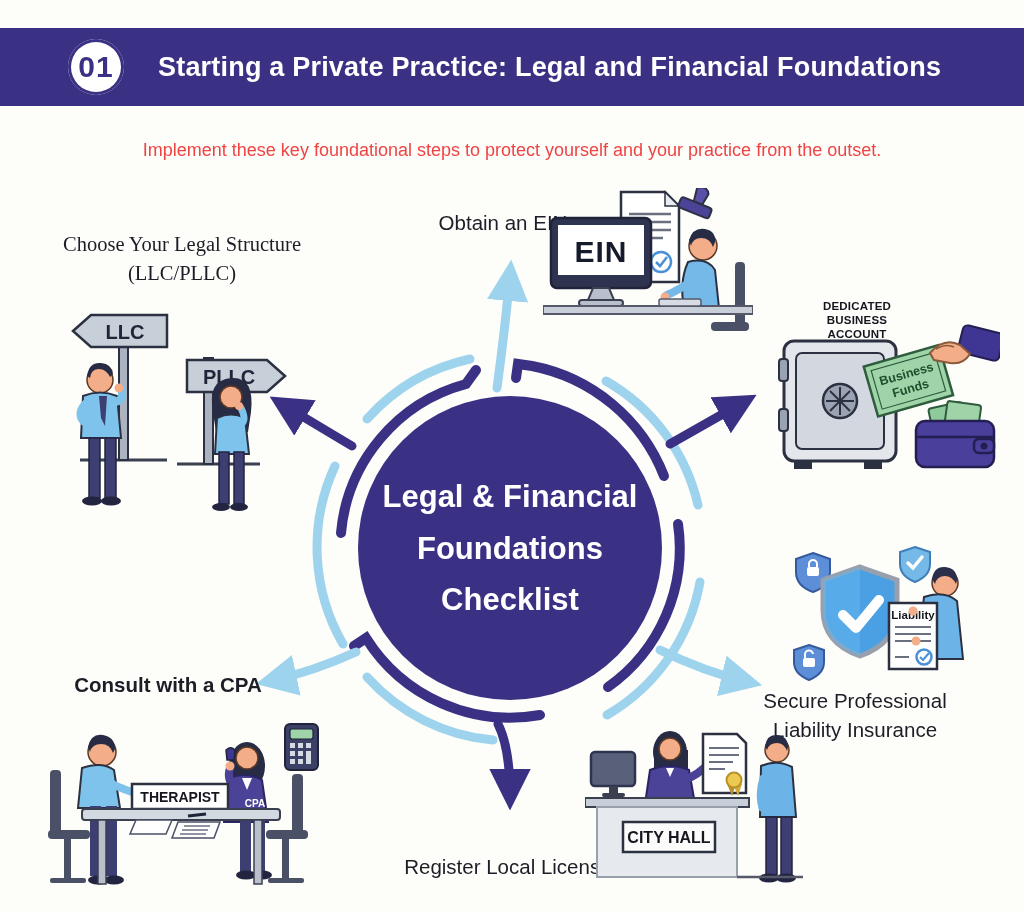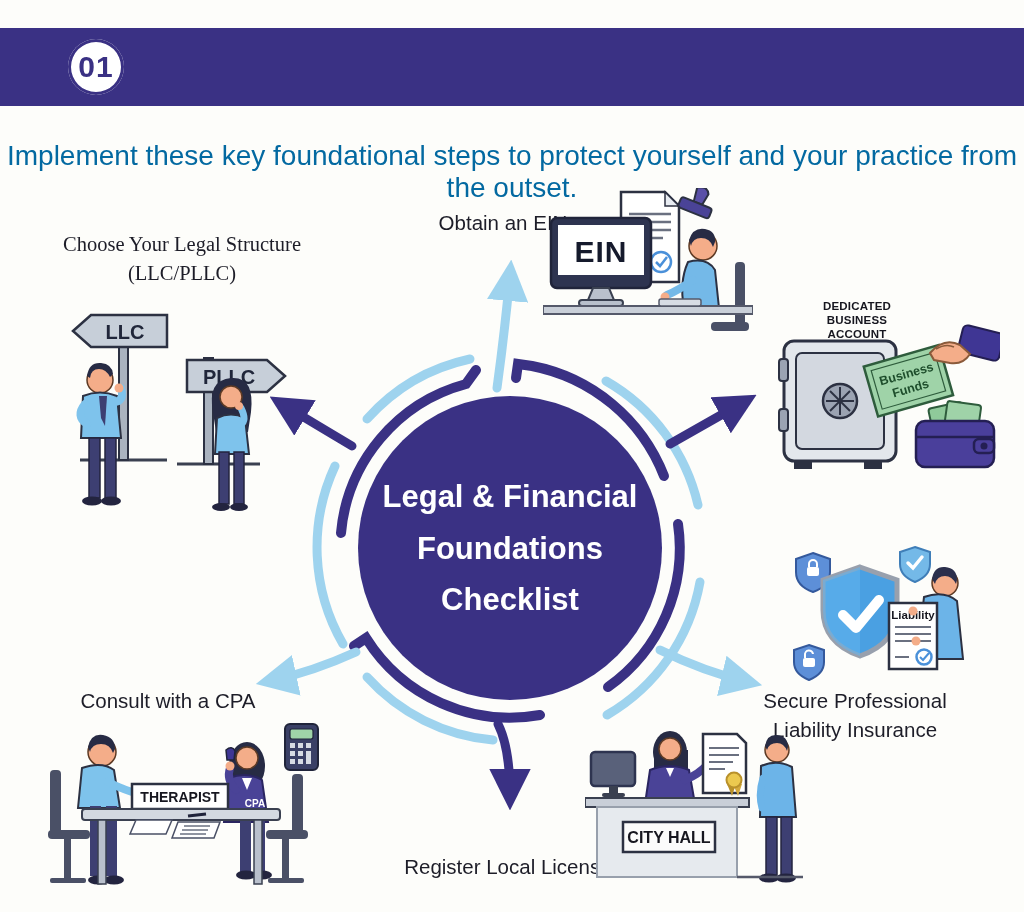--- a/index.html
+++ b/index.html
@@ -20,44 +20,45 @@
     top:11px;
     font-weight:bold;font-size:30px;color:#3a3184;letter-spacing:1px;
     box-shadow:0 0 0 3px #3a3184 inset;
   }
   .page-title{
     position:absolute;left:158px;top:0;height:78px;display:flex;align-items:center;
     color:#ffffff;font-weight:bold;font-size:27px;letter-spacing:.2px;
   }
   .intro-text{
     position:absolute;left:0;top:140px;width:1024px;text-align:center;
-    font-size:28px;color:#0369a1;
+    font-size:18px;color:#ef4444;
   }
   
   .step-label{position:absolute;text-align:center;font-size:20.5px;line-height:1.42;color:#1d1d28;}
   .lbl-legal{left:42px;top:230px;width:280px;font-family:Liberation Serif, serif;}
   .lbl-ein{left:388px;top:208px;width:230px;}
   .lbl-banking{left:775px;top:230px;width:190px;}
   .lbl-insurance{left:735px;top:686px;width:240px;}
-  .lbl-cpa{left:38px;top:686px;width:260px;}
+  .lbl-cpa{left:38px;top:670px;width:260px;font-weight:bold;}
   .lbl-licenses{left:368px;top:852px;width:290px;}
   .diagram-svg{position:absolute;left:0;top:0;}
   .illus{position:absolute;}
   .acct-caption{
     position:absolute;left:797px;top:300px;width:120px;text-align:center;
     font-size:11.5px;font-weight:bold;line-height:1.2;color:#16161f;letter-spacing:.2px;
   }
 </style>
 </head>
 <body>
 
 <div class="canvas">
 
   <div class="header-band">
     <div class="step-badge">01</div>
+    <div class="page-title">Starting a Private Practice: Legal and Financial Foundations</div>
   </div>
   <div class="intro-text">Implement these key foundational steps to protect yourself and your practice from the outset.</div>
 
   <svg class="diagram-svg" width="1024" height="912" viewBox="0 0 1024 912">
     <defs>
       <marker id="mdark" viewBox="0 0 10 10" refX="6.5" refY="5" markerWidth="4.6" markerHeight="4.6" orient="auto-start-reverse">
         <path d="M0,0 L10,5 L0,10 z" fill="#3a3184"></path>
       </marker>
       <marker id="mblue" viewBox="0 0 10 10" refX="6.5" refY="5" markerWidth="4.6" markerHeight="4.6" orient="auto-start-reverse">
         <path d="M0,0 L10,5 L0,10 z" fill="#9ed3ee"></path>

